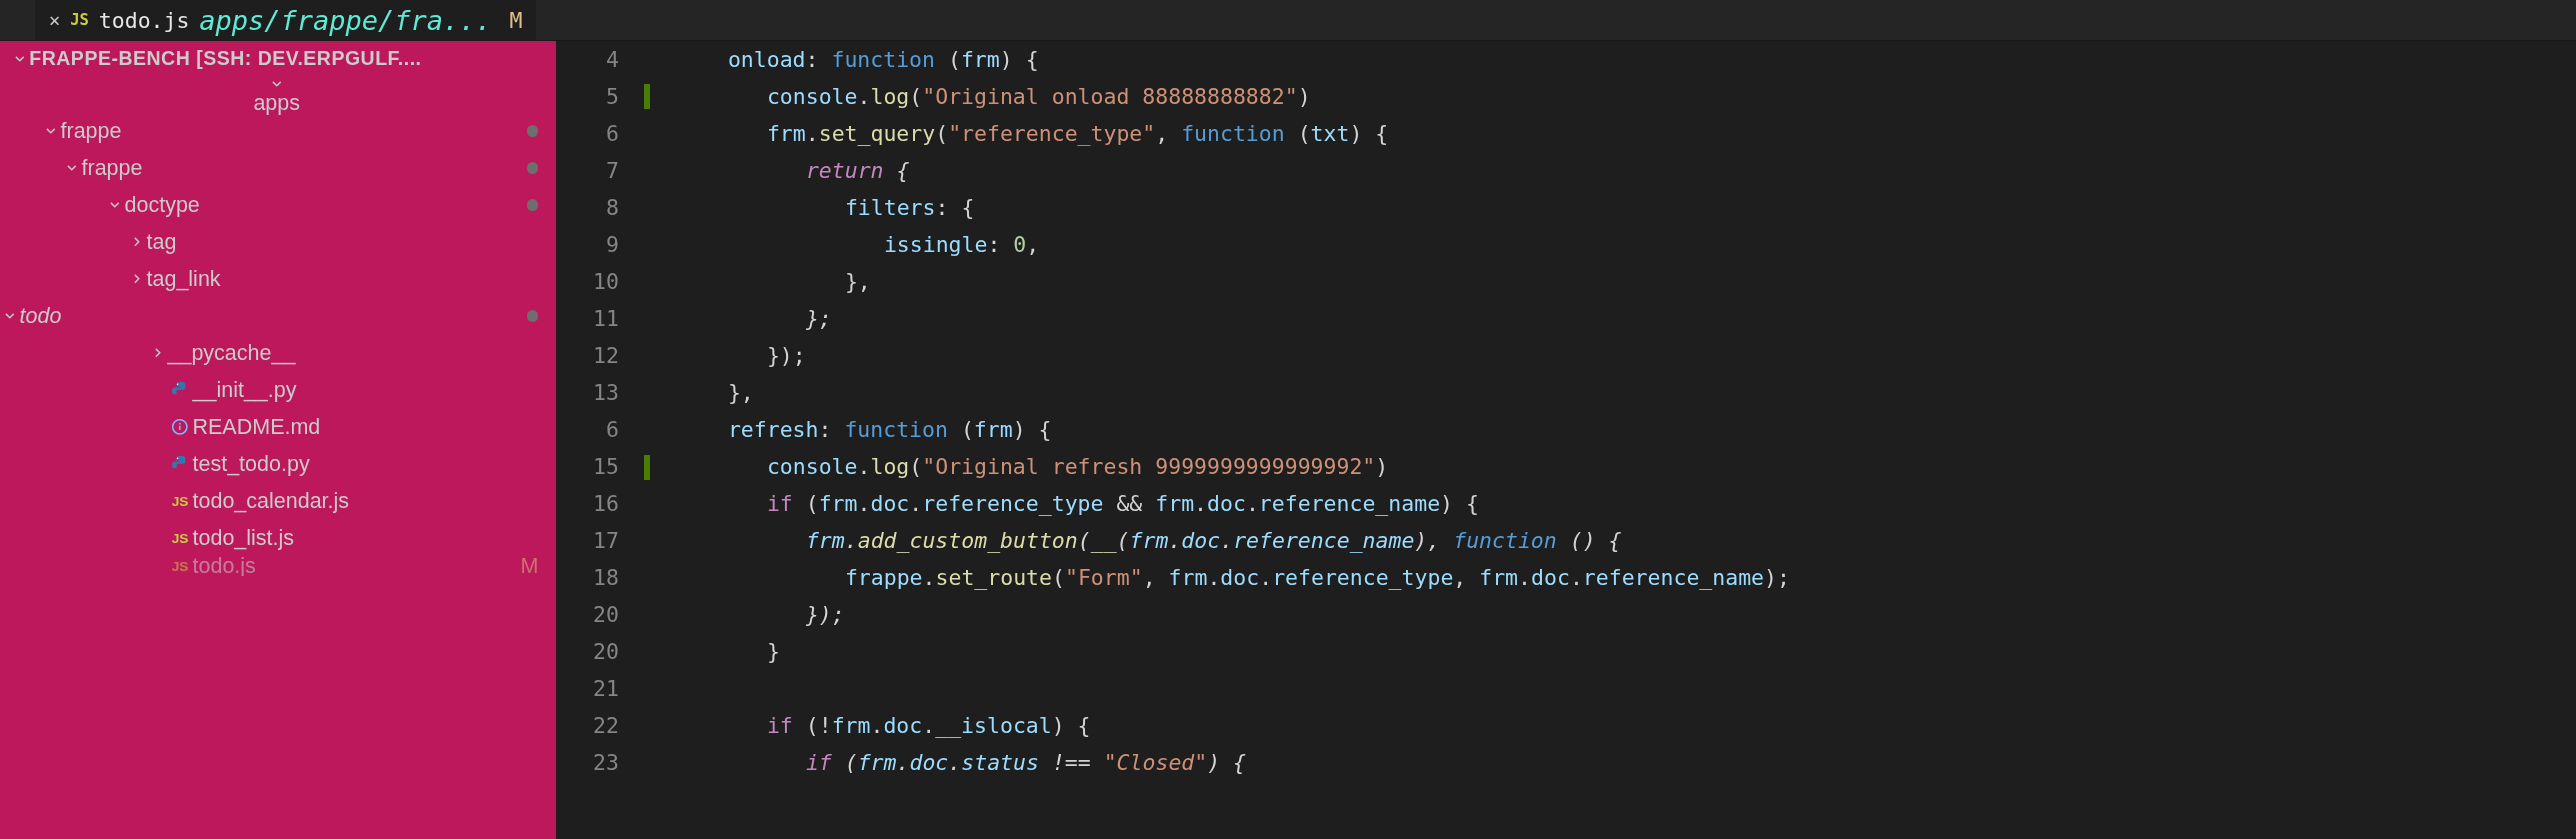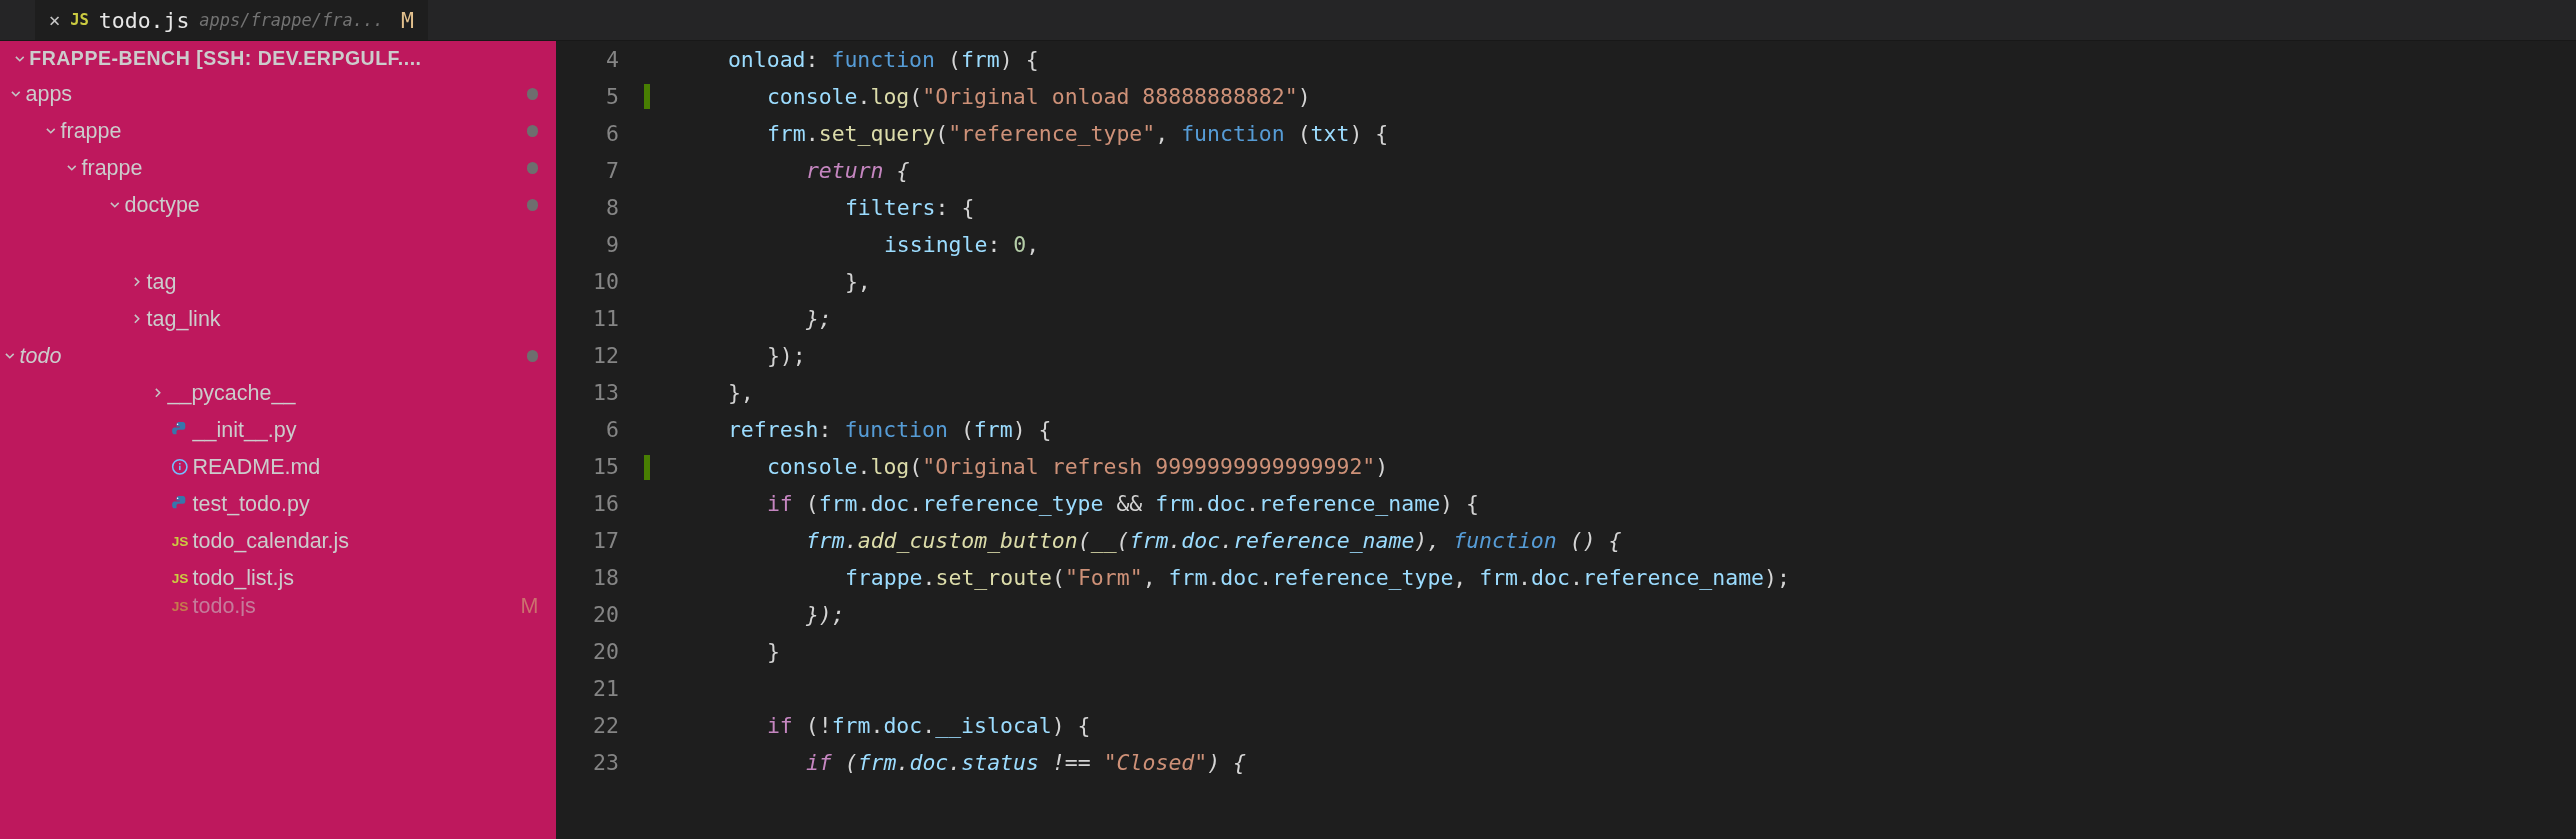--- a/index.html
+++ b/index.html
@@ -26,21 +26,21 @@
   display: flex;
   align-items: center;
   gap: 9.8px;
   padding: 0 13.7px;
   height: 100%;
   background: #1e1e1e;
 }
 .tab .close { color: #c5c5c5; font-size: 19.5px; cursor: pointer; }
 .tab .lang-badge { color: #cbcb41; font-weight: 700; font-size: 15.6px; }
 .tab .filename { color: #e7e7e7; font-size: 21.5px; }
-.tab .path { color: #737373; font-size: 17px; font-style: italic; }
+.tab .path { color: #5eead4; font-size: 27px; font-style: italic; }
 .tab .mod { color: #e2c08d; font-size: 21.5px; margin-left: 7.8px; }
 .main { flex: 1; display: flex; overflow: hidden; }
 .sidebar {
   width: 556px;
   background: #be185d;
   color: #cccccc;
   overflow: hidden;
   font-family: -apple-system, BlinkMacSystemFont, 'Segoe UI', sans-serif;
   font-size: 21.5px;
 }
@@ -129,21 +129,21 @@
   <div class="sidebar">
     <div class="tree-header">
       <span class="twisty">
         <svg viewBox="0 0 16 16">
             <path d="M4 6l4 4 4-4" stroke="#c5c5c5" stroke-width="1.6" fill="none"></path>
           </svg>
       </span>
       <span>FRAPPE-BENCH [SSH: DEV.ERPGULF....</span>
     </div>
     <div id="tree-body">
-        <div class="tree-row" style="padding-left: 6px;">
+        <div class="tree-row" style="padding-left: 15px; flex-direction: column;">
           <span class="twisty">
             <svg viewBox="0 0 16 16">
               <path d="M4 6l4 4 4-4" stroke="#c5c5c5" stroke-width="1.6" fill="none"></path>
             </svg>
           </span>
           <span class="folder-label">apps</span>
           <span class="dot-mod"></span>
         </div>
         <div class="tree-row" style="padding-left: 41px;">
           <span class="twisty">
@@ -165,21 +165,21 @@
         </div>
         <div class="tree-row" style="padding-left: 105px;">
           <span class="twisty">
             <svg viewBox="0 0 16 16">
               <path d="M4 6l4 4 4-4" stroke="#c5c5c5" stroke-width="1.6" fill="none"></path>
             </svg>
           </span>
           <span class="folder-label">doctype</span>
           <span class="dot-mod"></span>
         </div>
-        <div class="tree-row" style="padding-left: 127px; margin-top: 40px;">
+        <div class="tree-row" style="padding-left: 127px;">
           <span class="twisty">
             <svg viewBox="0 0 16 16">
               <path d="M6 4l4 4-4 4" stroke="#c5c5c5" stroke-width="1.6" fill="none"></path>
             </svg>
           </span>
           <span class="folder-label">tag</span>
         </div>
         <div class="tree-row" style="padding-left: 127px;">
           <span class="twisty">
             <svg viewBox="0 0 16 16">

